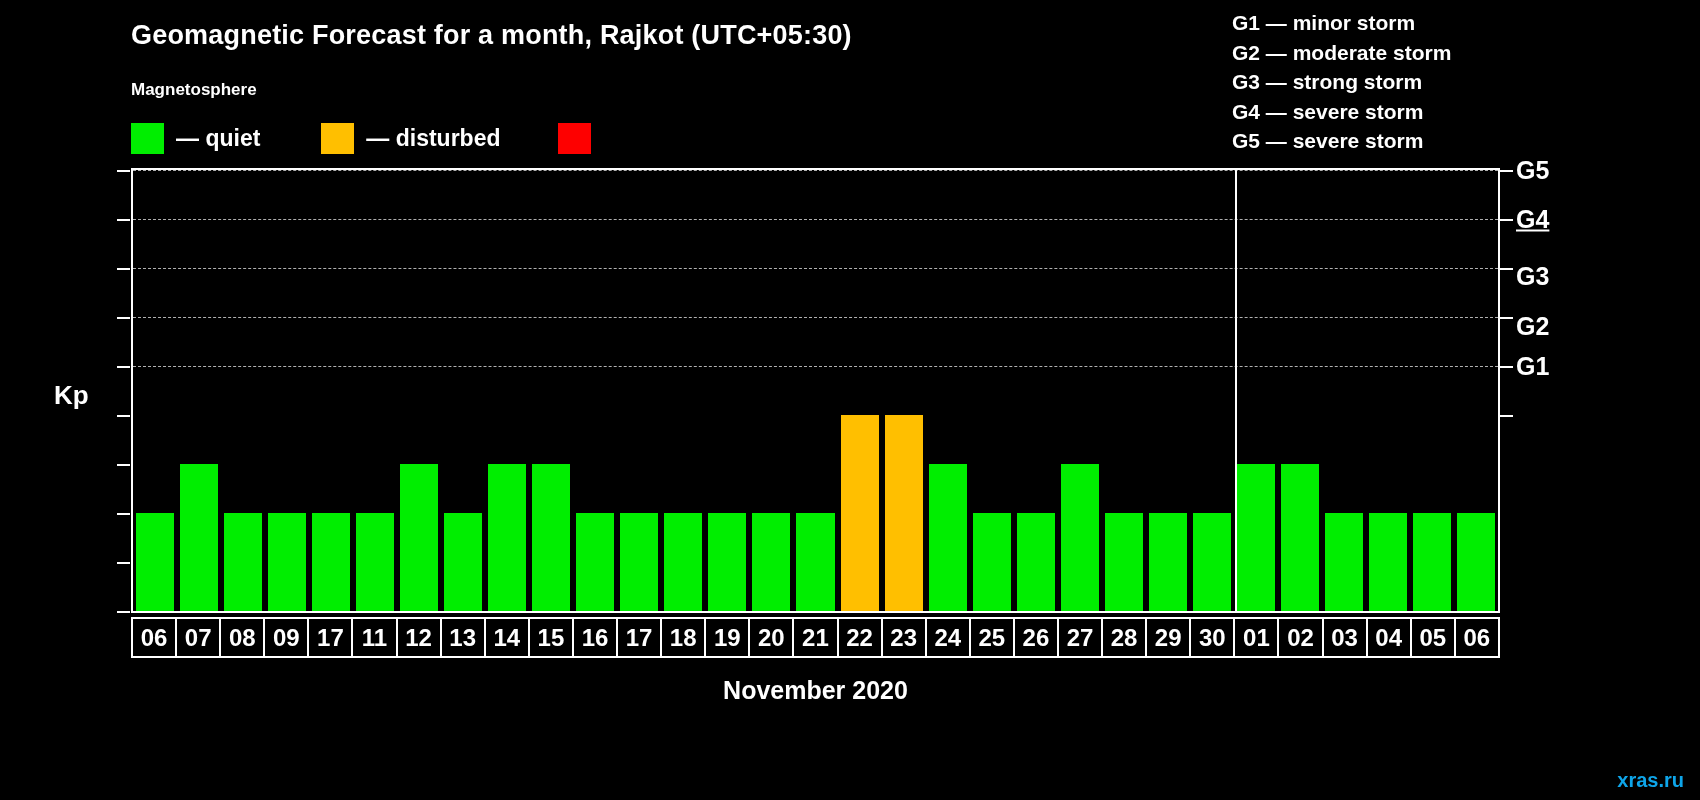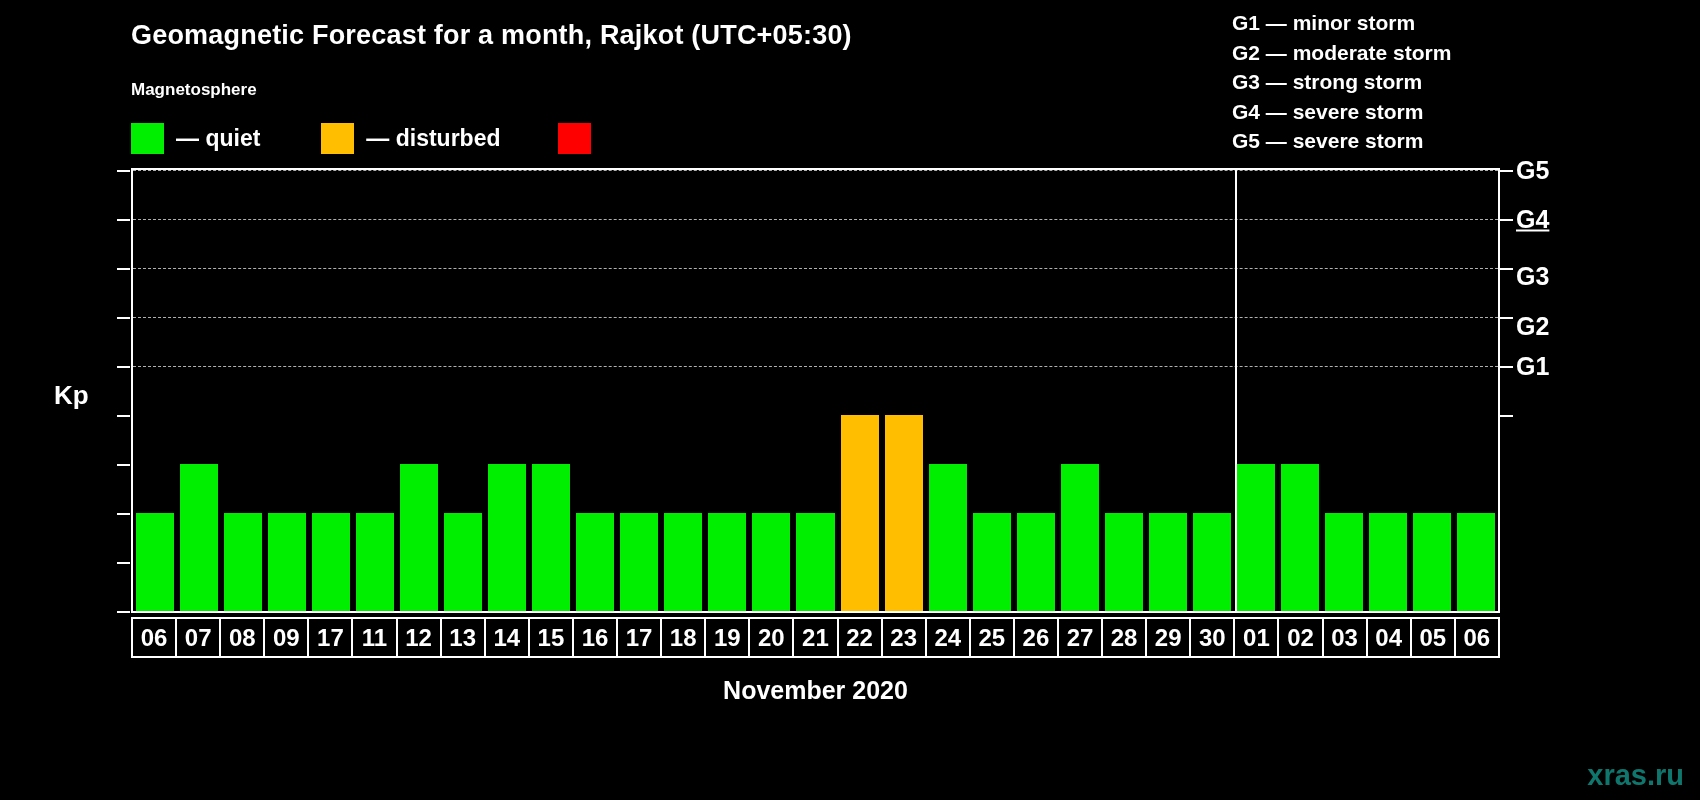--- a/index.html
+++ b/index.html
@@ -41,21 +41,21 @@
   
   #xaxis{position:absolute;left:131px;top:617px;width:1369px;height:41px;display:flex;
          border:2px solid #ffffff;box-sizing:border-box;background:#000;}
   .date-cell{flex:1 1 0;display:flex;align-items:center;justify-content:center;
              font-size:24px;font-weight:bold;border-right:2px solid #ffffff;box-sizing:border-box;}
   .date-cell:last-child{border-right:none;}
 
   #month-label{position:absolute;left:131px;top:676px;width:1369px;text-align:center;
                font-size:25px;font-weight:bold;}
 
-  #watermark{position:absolute;right:16px;bottom:8px;font-size:29px;font-weight:bold;color:#0f766e;}
+  #watermark{position:absolute;right:16px;bottom:8px;font-size:20px;font-weight:bold;color:#0ea5e9;}
 </style>
 </head>
 <body>
 
 <div id="title">Geomagnetic Forecast for a month, Rajkot (UTC+05:30)</div>
 <div id="magneto-label">Magnetosphere</div>
 
 <div id="legend">
   <div class="legend-item">
     <span class="legend-swatch" style="background: rgb(0, 238, 0);"></span>

